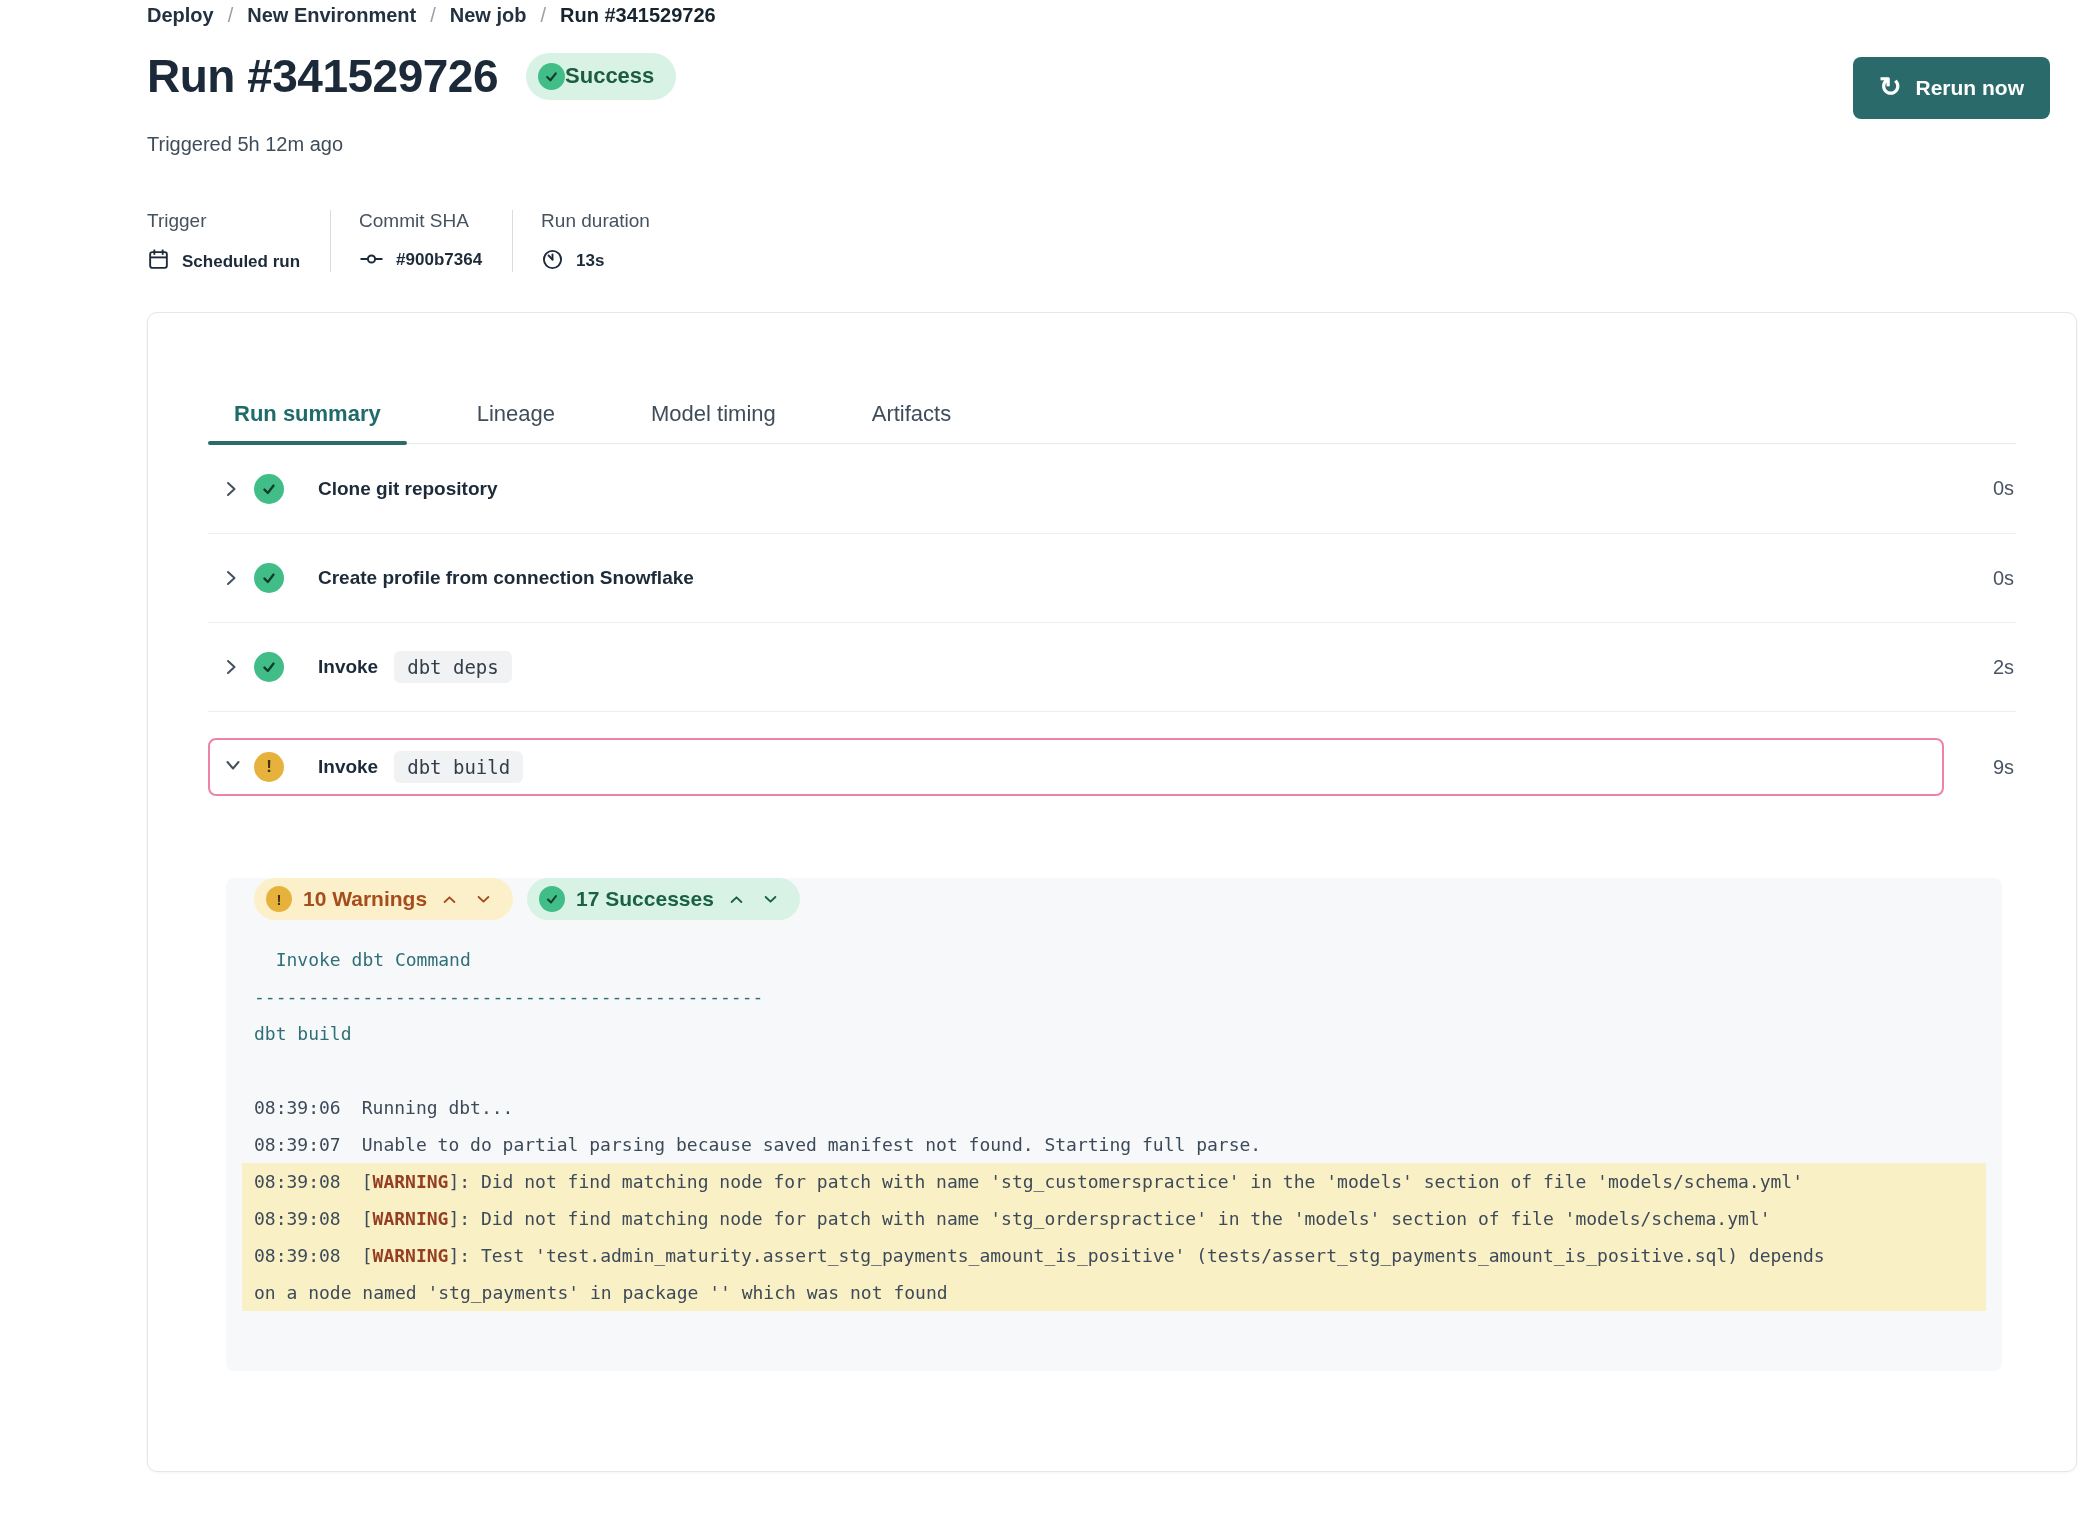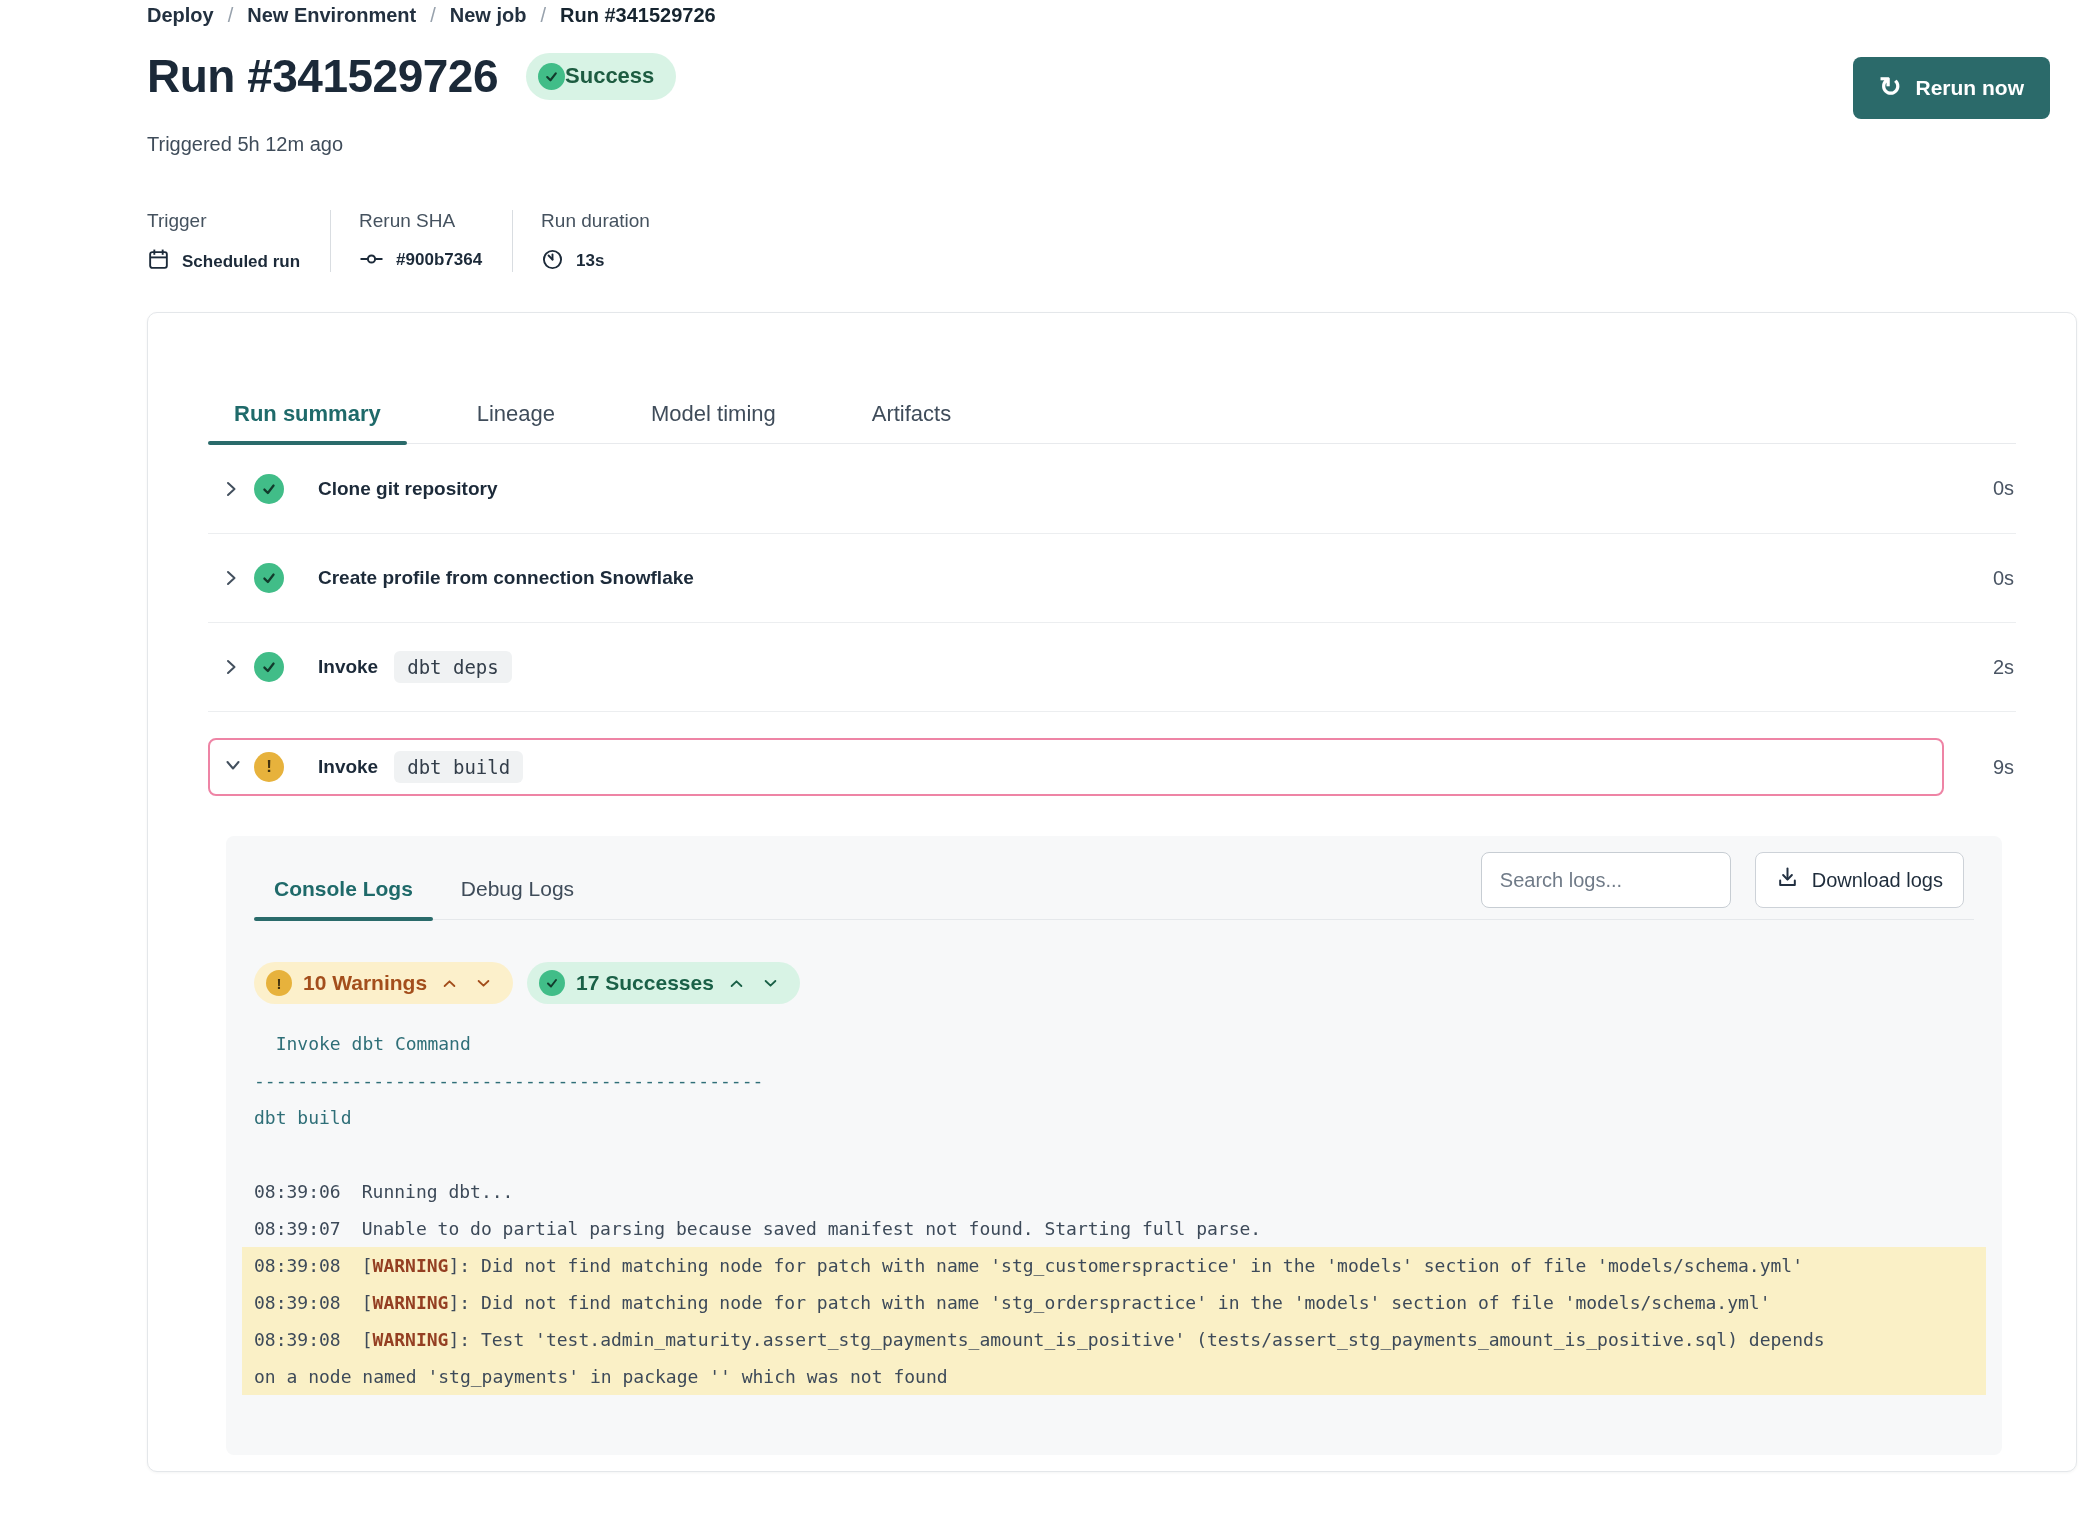--- a/index.html
+++ b/index.html
@@ -144,21 +144,21 @@
               <rect x="3" y="4" width="16" height="15" rx="2" fill="none" stroke="#1c2a39" stroke-width="1.8"></rect>
               <line x1="7" y1="1.5" x2="7" y2="6.5" stroke="#1c2a39" stroke-width="1.8"></line>
               <line x1="15" y1="1.5" x2="15" y2="6.5" stroke="#1c2a39" stroke-width="1.8"></line>
               <line x1="3" y1="9" x2="19" y2="9" stroke="#1c2a39" stroke-width="1.8"></line>
             </svg>
         </span>
         <span>Scheduled run</span>
       </div>
     </div>
     <div class="meta-col">
-      <div class="meta-label">Rerun SHA</div>
+      <div class="meta-label">Commit SHA</div>
       <div class="meta-value">
         <span>
           <svg width="25" height="22" viewBox="0 0 24 22">
               <line x1="1" y1="11" x2="7.5" y2="11" stroke="#1c2a39" stroke-width="2"></line>
               <circle cx="12" cy="11" r="3.6" fill="none" stroke="#1c2a39" stroke-width="2"></circle>
               <line x1="16.5" y1="11" x2="23" y2="11" stroke="#1c2a39" stroke-width="2"></line>
             </svg>
         </span>
         <span>#900b7364</span>
       </div>
@@ -247,39 +247,20 @@
         <span class="stat-circ warn">
             <span class="bang">!</span>
           </span>
         <span class="step-label">Invoke</span>
         <span class="chip">dbt build</span>
       </div>
       <span class="duration">9s</span>
     </div>
 
     <div class="logs-panel">
-      <div class="logs-header">
-        <div class="log-tabs">
-          <div class="log-tab active">Console Logs</div>
-          <div class="log-tab">Debug Logs</div>
-        </div>
-        <div class="logs-controls">
-          <input class="search-input" type="text" placeholder="Search logs..." style="">
-          <button class="dl-btn">
-            <span>
-              <svg width="23" height="23" viewBox="0 0 22 22">
-                  <line x1="11" y1="2.5" x2="11" y2="12.5" stroke="#223041" stroke-width="1.9" stroke-linecap="round"></line>
-                  <polyline points="6.8,8.6 11,13 15.2,8.6" fill="none" stroke="#223041" stroke-width="1.9" stroke-linecap="round" stroke-linejoin="round"></polyline>
-                  <polyline points="4,13.8 4,18.2 18,18.2 18,13.8" fill="none" stroke="#223041" stroke-width="1.9" stroke-linecap="round" stroke-linejoin="round"></polyline>
-                </svg>
-            </span>
-            <span>Download logs</span>
-          </button>
-        </div>
-      </div>
 
       <div class="badges-row">
         <div class="count-pill pill-warn">
           <span class="mini-circ">
               <span class="bang">!</span>
             </span>
           <span class="cnt">10 Warnings</span>
           <span class="pchev">
             <svg width="13" height="9" viewBox="0 0 12 8">
                 <polyline points="1.5,6.3 6,2 10.5,6.3" fill="none" stroke="currentColor" stroke-width="1.7" stroke-linecap="round" stroke-linejoin="round"></polyline>

